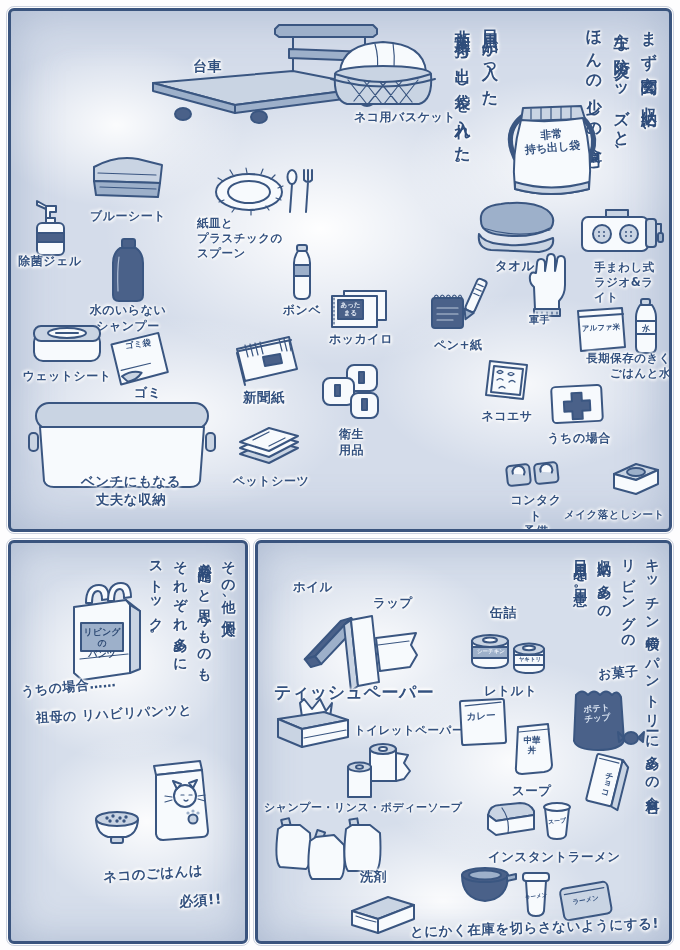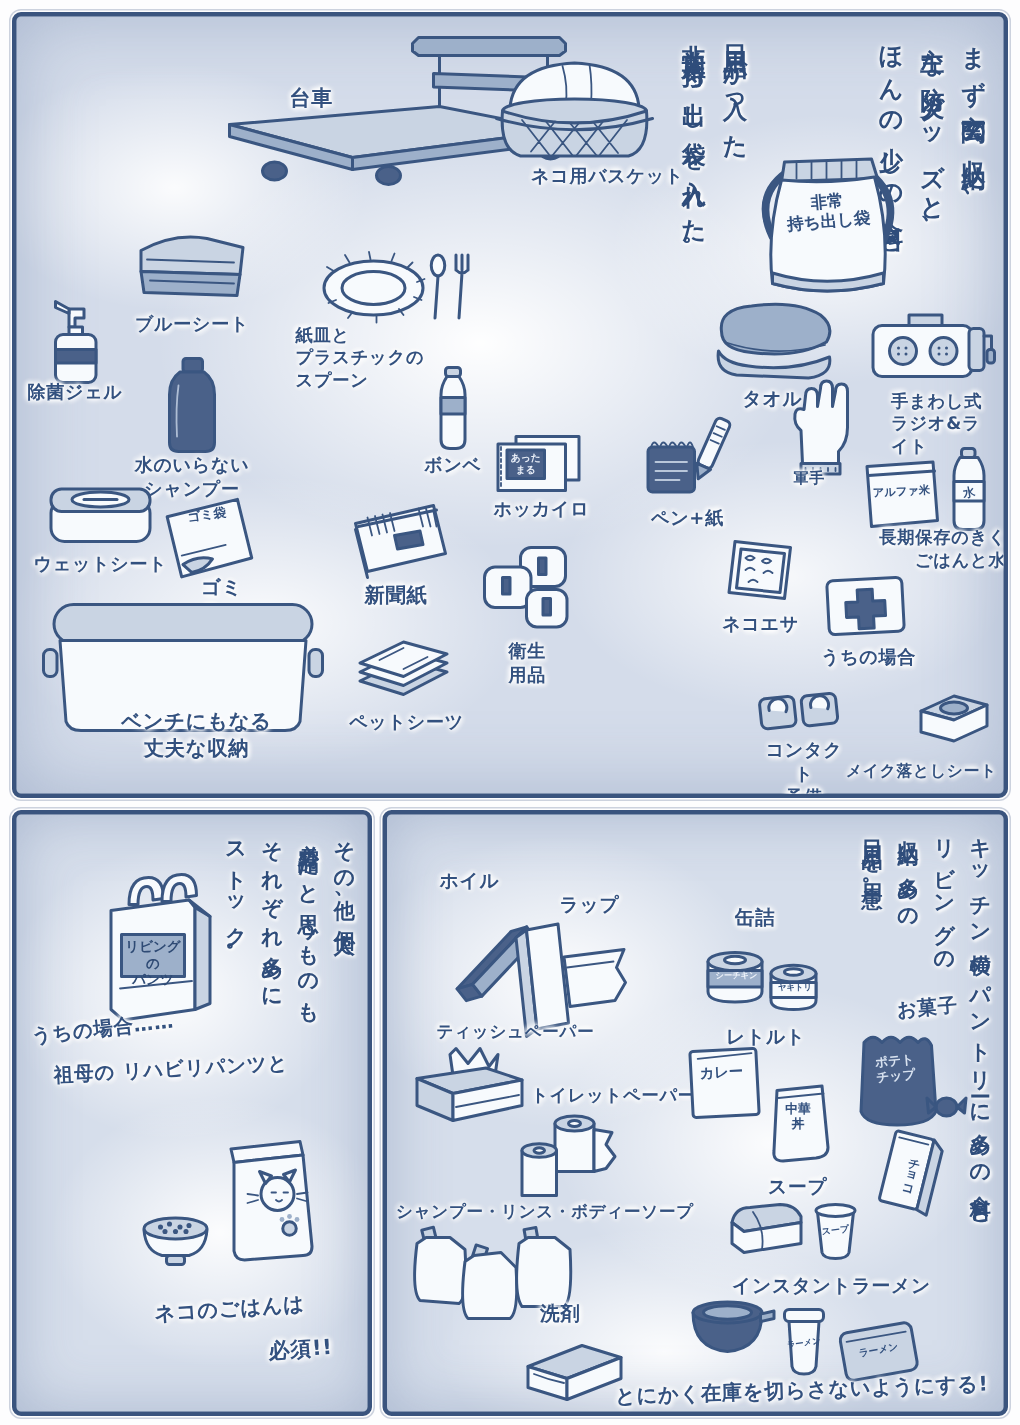--- a/index.html
+++ b/index.html
@@ -425,21 +425,21 @@
 
     <div class="item" style="left:78px;top:70px;width:85px;height:85px">
       <svg viewBox="0 0 85 85">
         <path class="s f1" d="M8,12 L15,7 L22,73 L15,78 z"></path>
         <path class="s fw" d="M15,7 L36,3 L43,69 L22,73 z"></path>
         <path class="s fw" d="M40,25 L80,20 L75,32 L81,42 L74,54 L44,58 z"></path>
         <path class="h" d="M42,32 L73,28"></path>
       </svg>
     </div>
 
-    <span class="lbl" style="left:33px;top:138px;font-size:11px">ティッシュペーパー</span>
+    <span class="lbl" style="left:16px;top:138px;font-size:17px">ティッシュペーパー</span>
 
     <div class="item" style="left:14px;top:154px;width:82px;height:56px">
       <svg viewBox="0 0 82 56">
         <path class="s fw" d="M32,2 L40,12 L48,2 L54,14 L60,6 L58,20 L30,20 L28,6 z"></path>
         <path class="s f1" d="M6,22 L52,15 L76,23 L30,32 z"></path>
         <path class="s f1" d="M6,22 L30,32 L30,50 L6,40 z"></path>
         <path class="s fw" d="M30,32 L76,23 L76,40 L30,50 z"></path>
         <path class="h" d="M32,41 L74,33"></path>
       </svg>
     </div>

